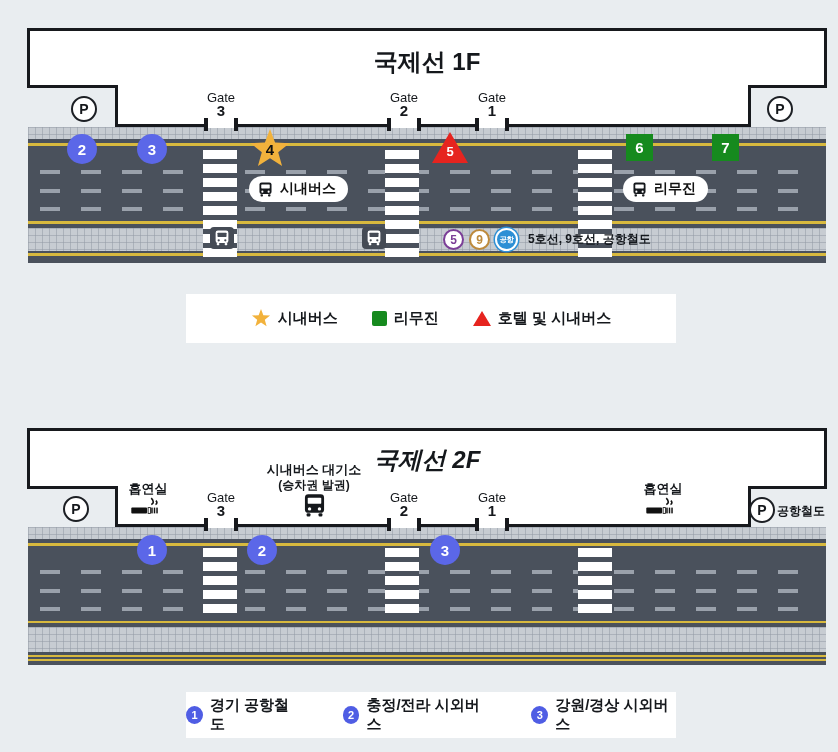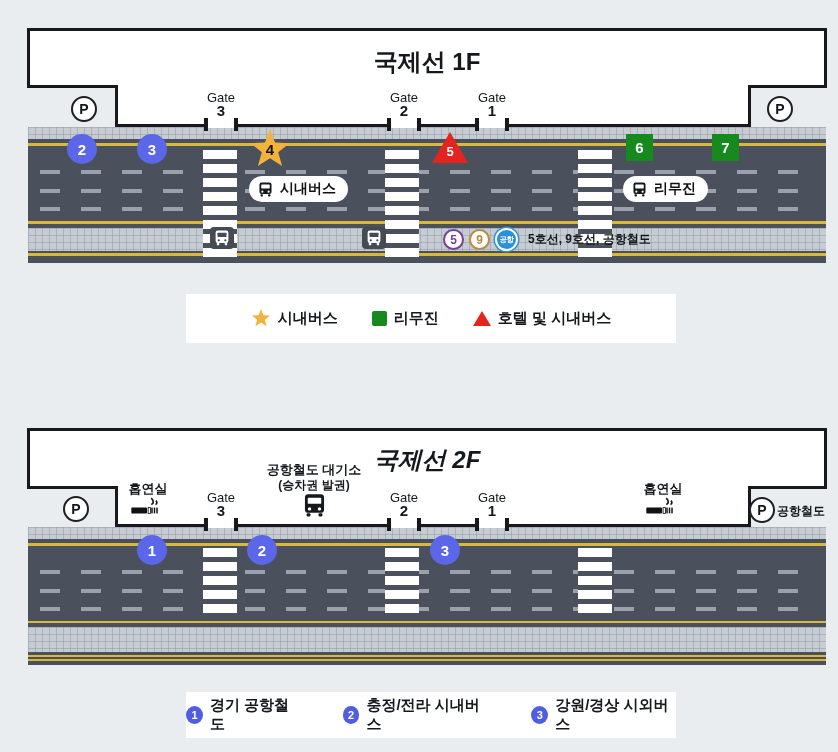--- a/index.html
+++ b/index.html
@@ -241,21 +241,21 @@
   <svg class="abs" style="left:645px;top:495px;" viewBox="0 0 30 20" width="32" height="21">
     <rect x="1" y="12" width="15" height="5.5" rx="0.8" fill="#111"></rect>
     <rect x="17" y="12" width="2.2" height="5.5" fill="#fff" stroke="#111" stroke-width="0.8"></rect>
     <rect x="20" y="12" width="1.4" height="5.5" fill="#111"></rect>
     <rect x="22.4" y="12" width="1.4" height="5.5" fill="#111"></rect>
     <rect x="24.8" y="12" width="1.4" height="5.5" fill="#111"></rect>
     <path d="M20,9 C23,8 22,5 20,3" stroke="#111" stroke-width="1.5" fill="none"></path>
     <path d="M24,9 C26,8.4 25.6,6.6 24.4,5.4" stroke="#111" stroke-width="1.5" fill="none"></path>
   </svg>
 
-  <div class="small-label" style="left:244px;top:461px;width:140px;">공항철도 대기소</div>
+  <div class="small-label" style="left:244px;top:461px;width:140px;">시내버스 대기소</div>
   <div class="tiny-label" style="left:244px;top:477px;width:140px;font-weight:700;">(승차권 발권)</div>
   <svg class="abs" style="left:301px;top:492px;" viewBox="0 0 24 24" width="27" height="27">
     <rect x="3.5" y="2" width="17" height="16.5" rx="3" fill="#15181c"></rect>
     <rect x="6" y="5" width="12" height="5.5" rx="0.8" fill="#fff"></rect>
     <circle cx="7.6" cy="15" r="1.5" fill="#fff"></circle>
       <circle cx="16.4" cy="15" r="1.5" fill="#fff"></circle>
     <rect x="5" y="18.8" width="3.4" height="3" rx="1" fill="#15181c"></rect>
     <rect x="15.6" y="18.8" width="3.4" height="3" rx="1" fill="#15181c"></rect>
   </svg>
 
@@ -281,21 +281,21 @@
   <div class="mcircle" style="left:247px;top:535px;">2</div>
   <div class="mcircle" style="left:430px;top:535px;">3</div>
 
   <div class="legend-box" style="top:692px;height:46px;gap:44px;">
     <div class="legend-item">
       <span class="num-badge">1</span>
       <span>경기 공항철도</span>
     </div>
     <div class="legend-item">
       <span class="num-badge">2</span>
-      <span>충정/전라 시내버스</span>
+      <span>충정/전라 시외버스</span>
     </div>
     <div class="legend-item">
       <span class="num-badge">3</span>
       <span>강원/경상 시외버스</span>
     </div>
   </div>
 
 </div>
 
 </body></html>

